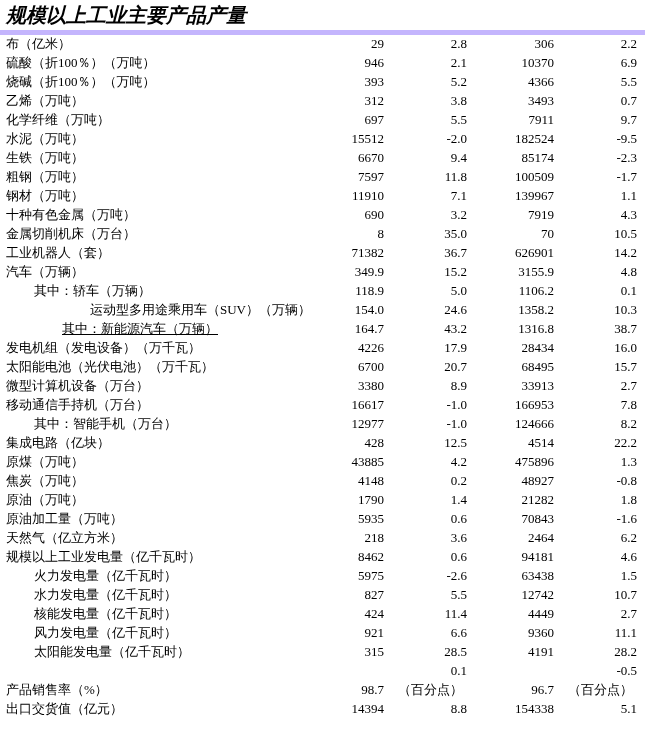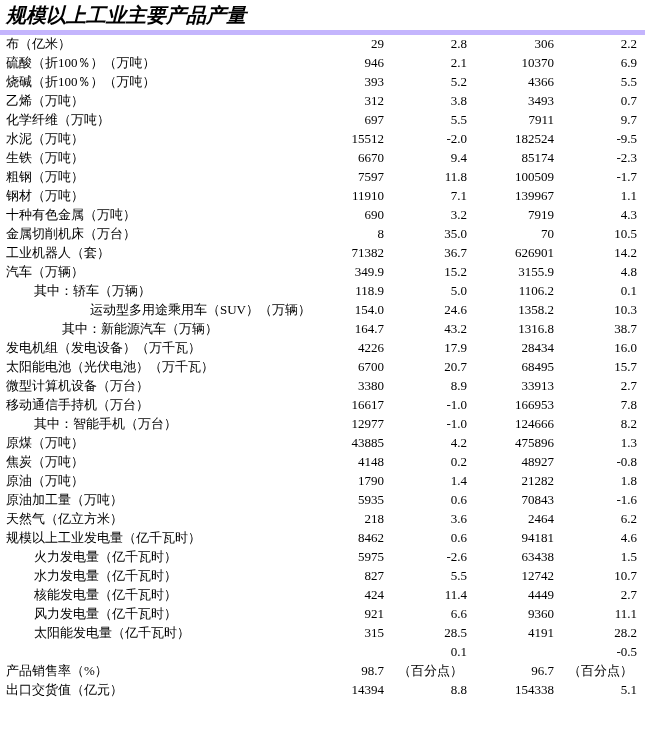--- a/index.html
+++ b/index.html
@@ -69,21 +69,21 @@
   }
   .c-num4 {
     width: 85px;
     text-align: right;
     padding-right: 8px !important;
     box-sizing: border-box;
   }
   
   .ind0 { padding-left: 6px; }
   .ind1 { padding-left: 34px !important; }
-  .ind2 { padding-left: 62px !important; }
+  .ind2 { padding-left: 62px !important; text-decoration: underline; }
   .ind3 { padding-left: 90px !important; }
   .row-line td {
     border-top: 5px solid #c4b5fd;
     margin-top: 48px;
   }
   .units-cell {
     text-align: left;
     padding-left: 8px !important;
     margin-top: 39px;
   }
@@ -236,20 +236,27 @@
           <td class="c-num4">7.8</td>
         </tr>
         <tr>
           <td class="c-name ind1">其中：智能手机（万台）</td>
           <td class="c-num">12977</td>
           <td class="c-num2">-1.0</td>
           <td class="c-num3">124666</td>
           <td class="c-num4">8.2</td>
         </tr>
         <tr>
+          <td class="c-name ind0">集成电路（亿块）</td>
+          <td class="c-num">428</td>
+          <td class="c-num2">12.5</td>
+          <td class="c-num3">4514</td>
+          <td class="c-num4">22.2</td>
+        </tr>
+        <tr>
           <td class="c-name ind0">原煤（万吨）</td>
           <td class="c-num">43885</td>
           <td class="c-num2">4.2</td>
           <td class="c-num3">475896</td>
           <td class="c-num4">1.3</td>
         </tr>
         <tr>
           <td class="c-name ind0">焦炭（万吨）</td>
           <td class="c-num">4148</td>
           <td class="c-num2">0.2</td>

